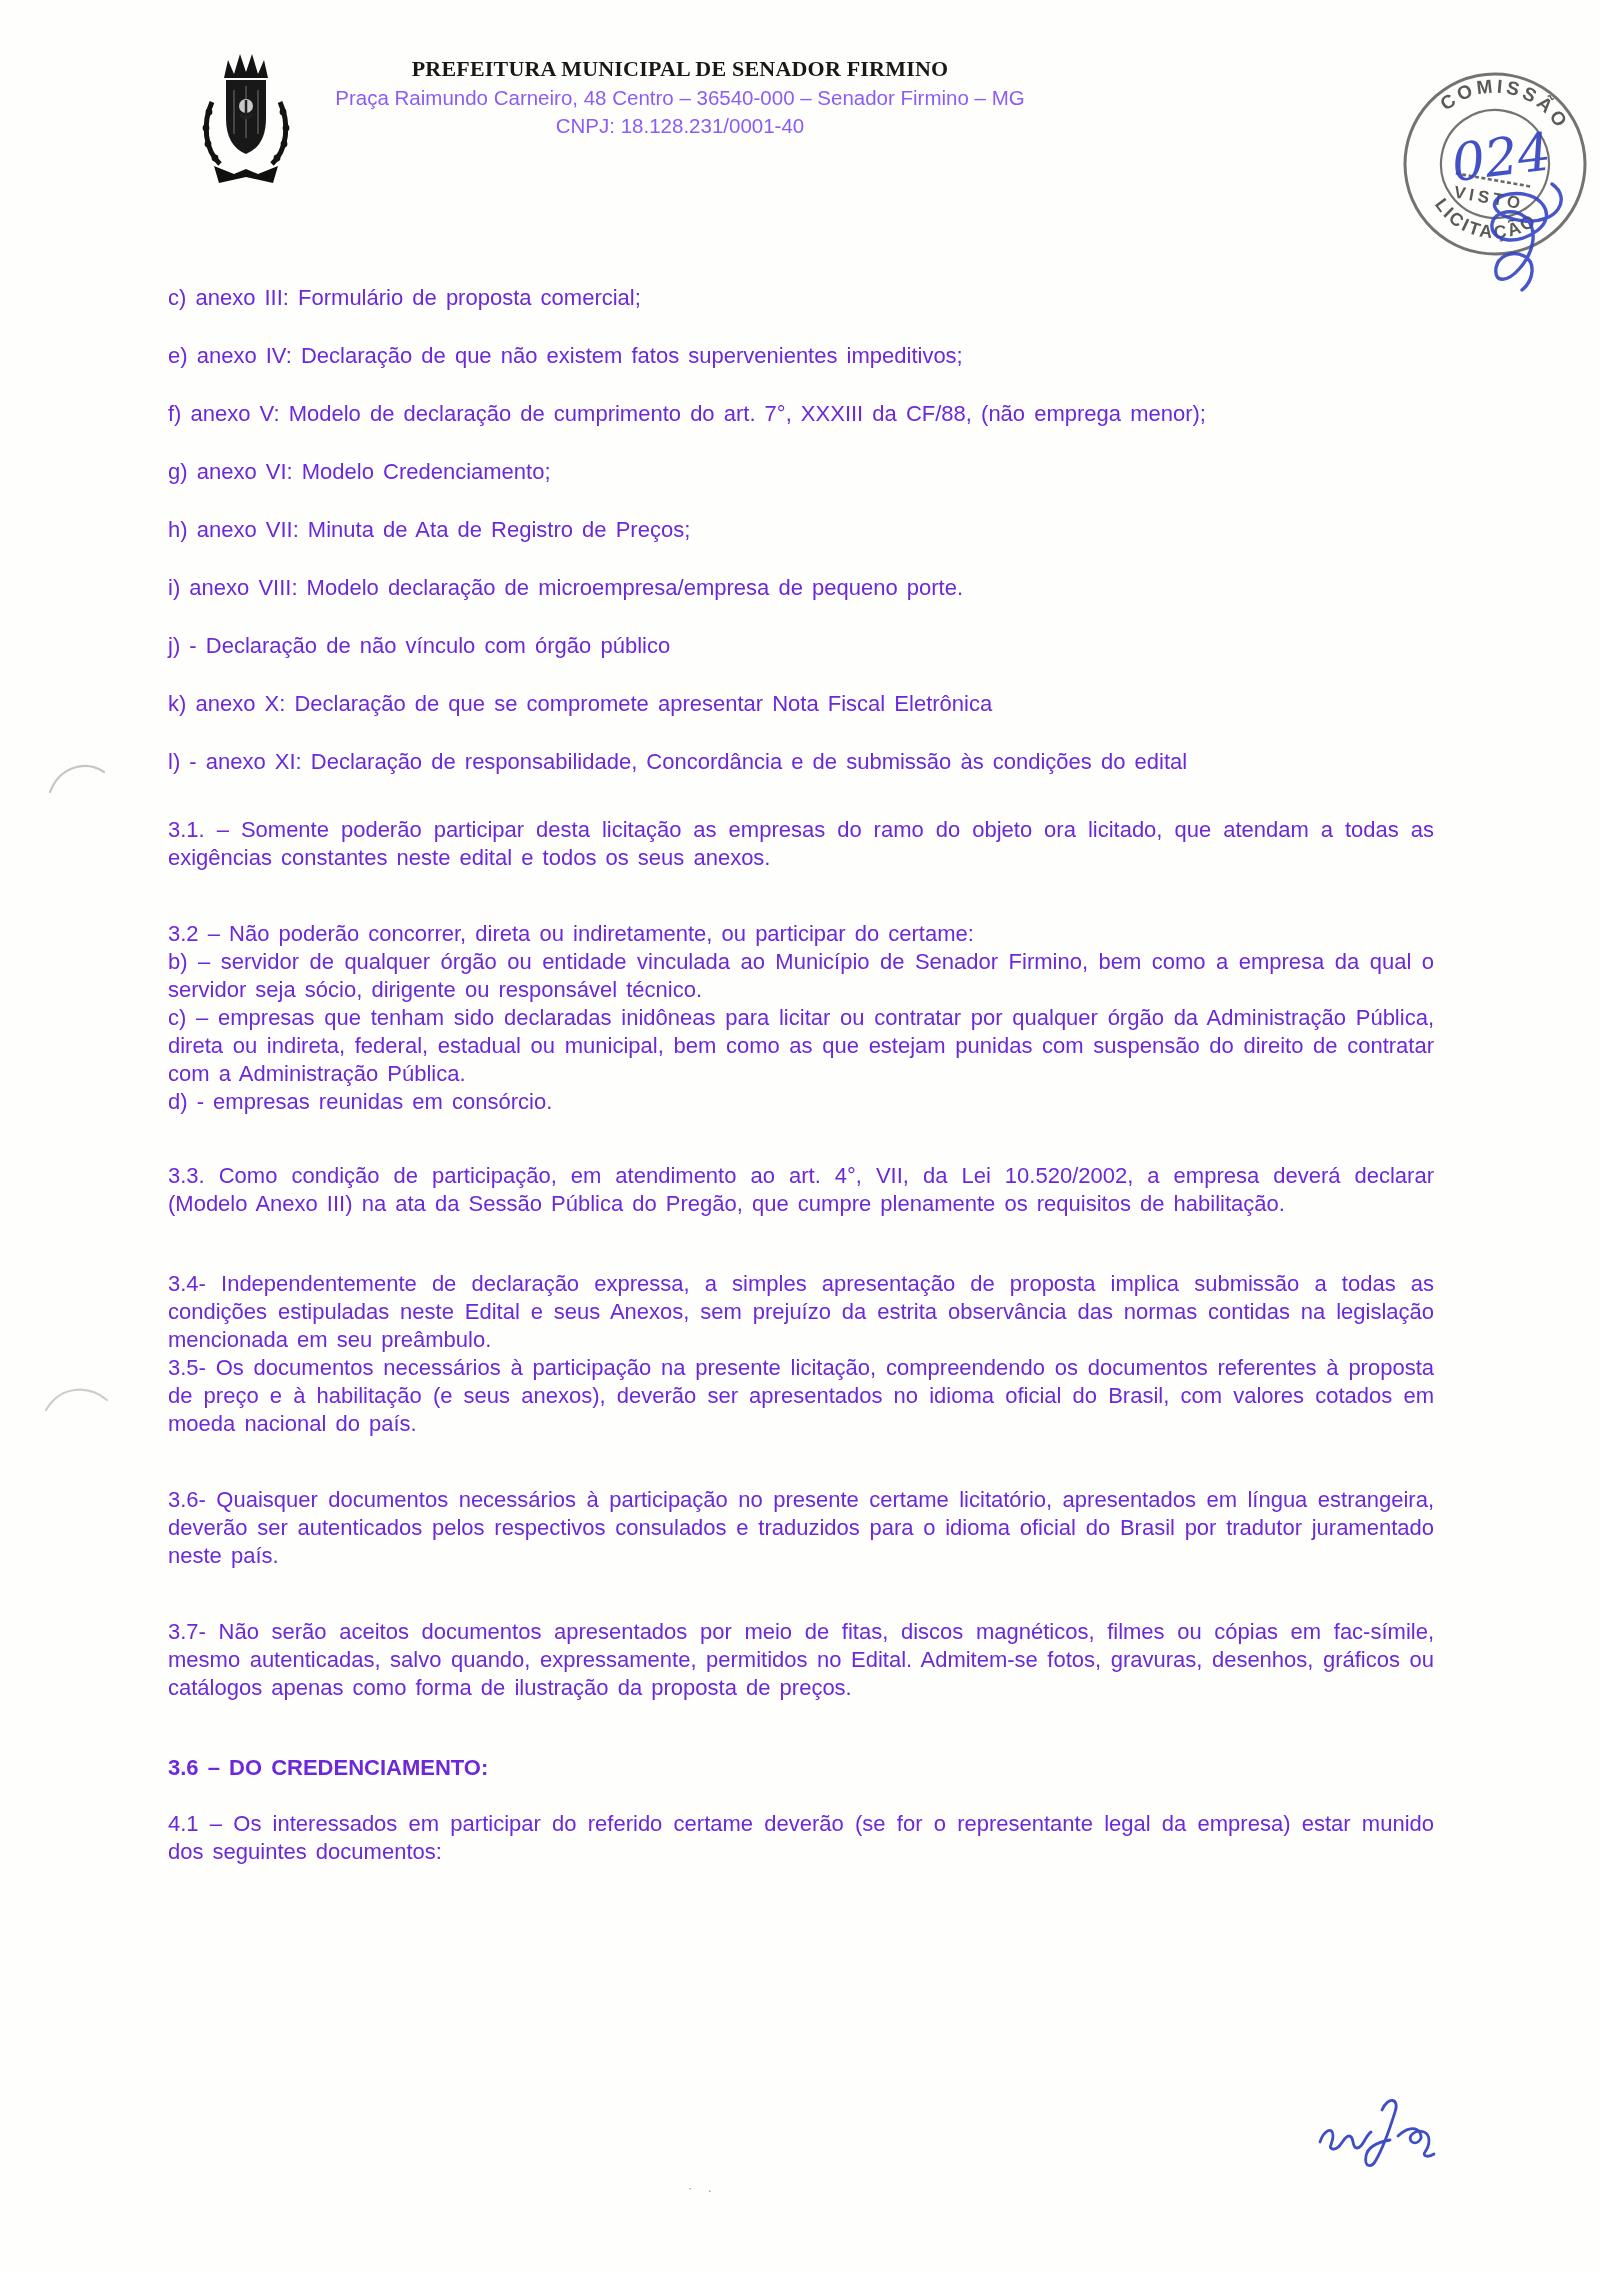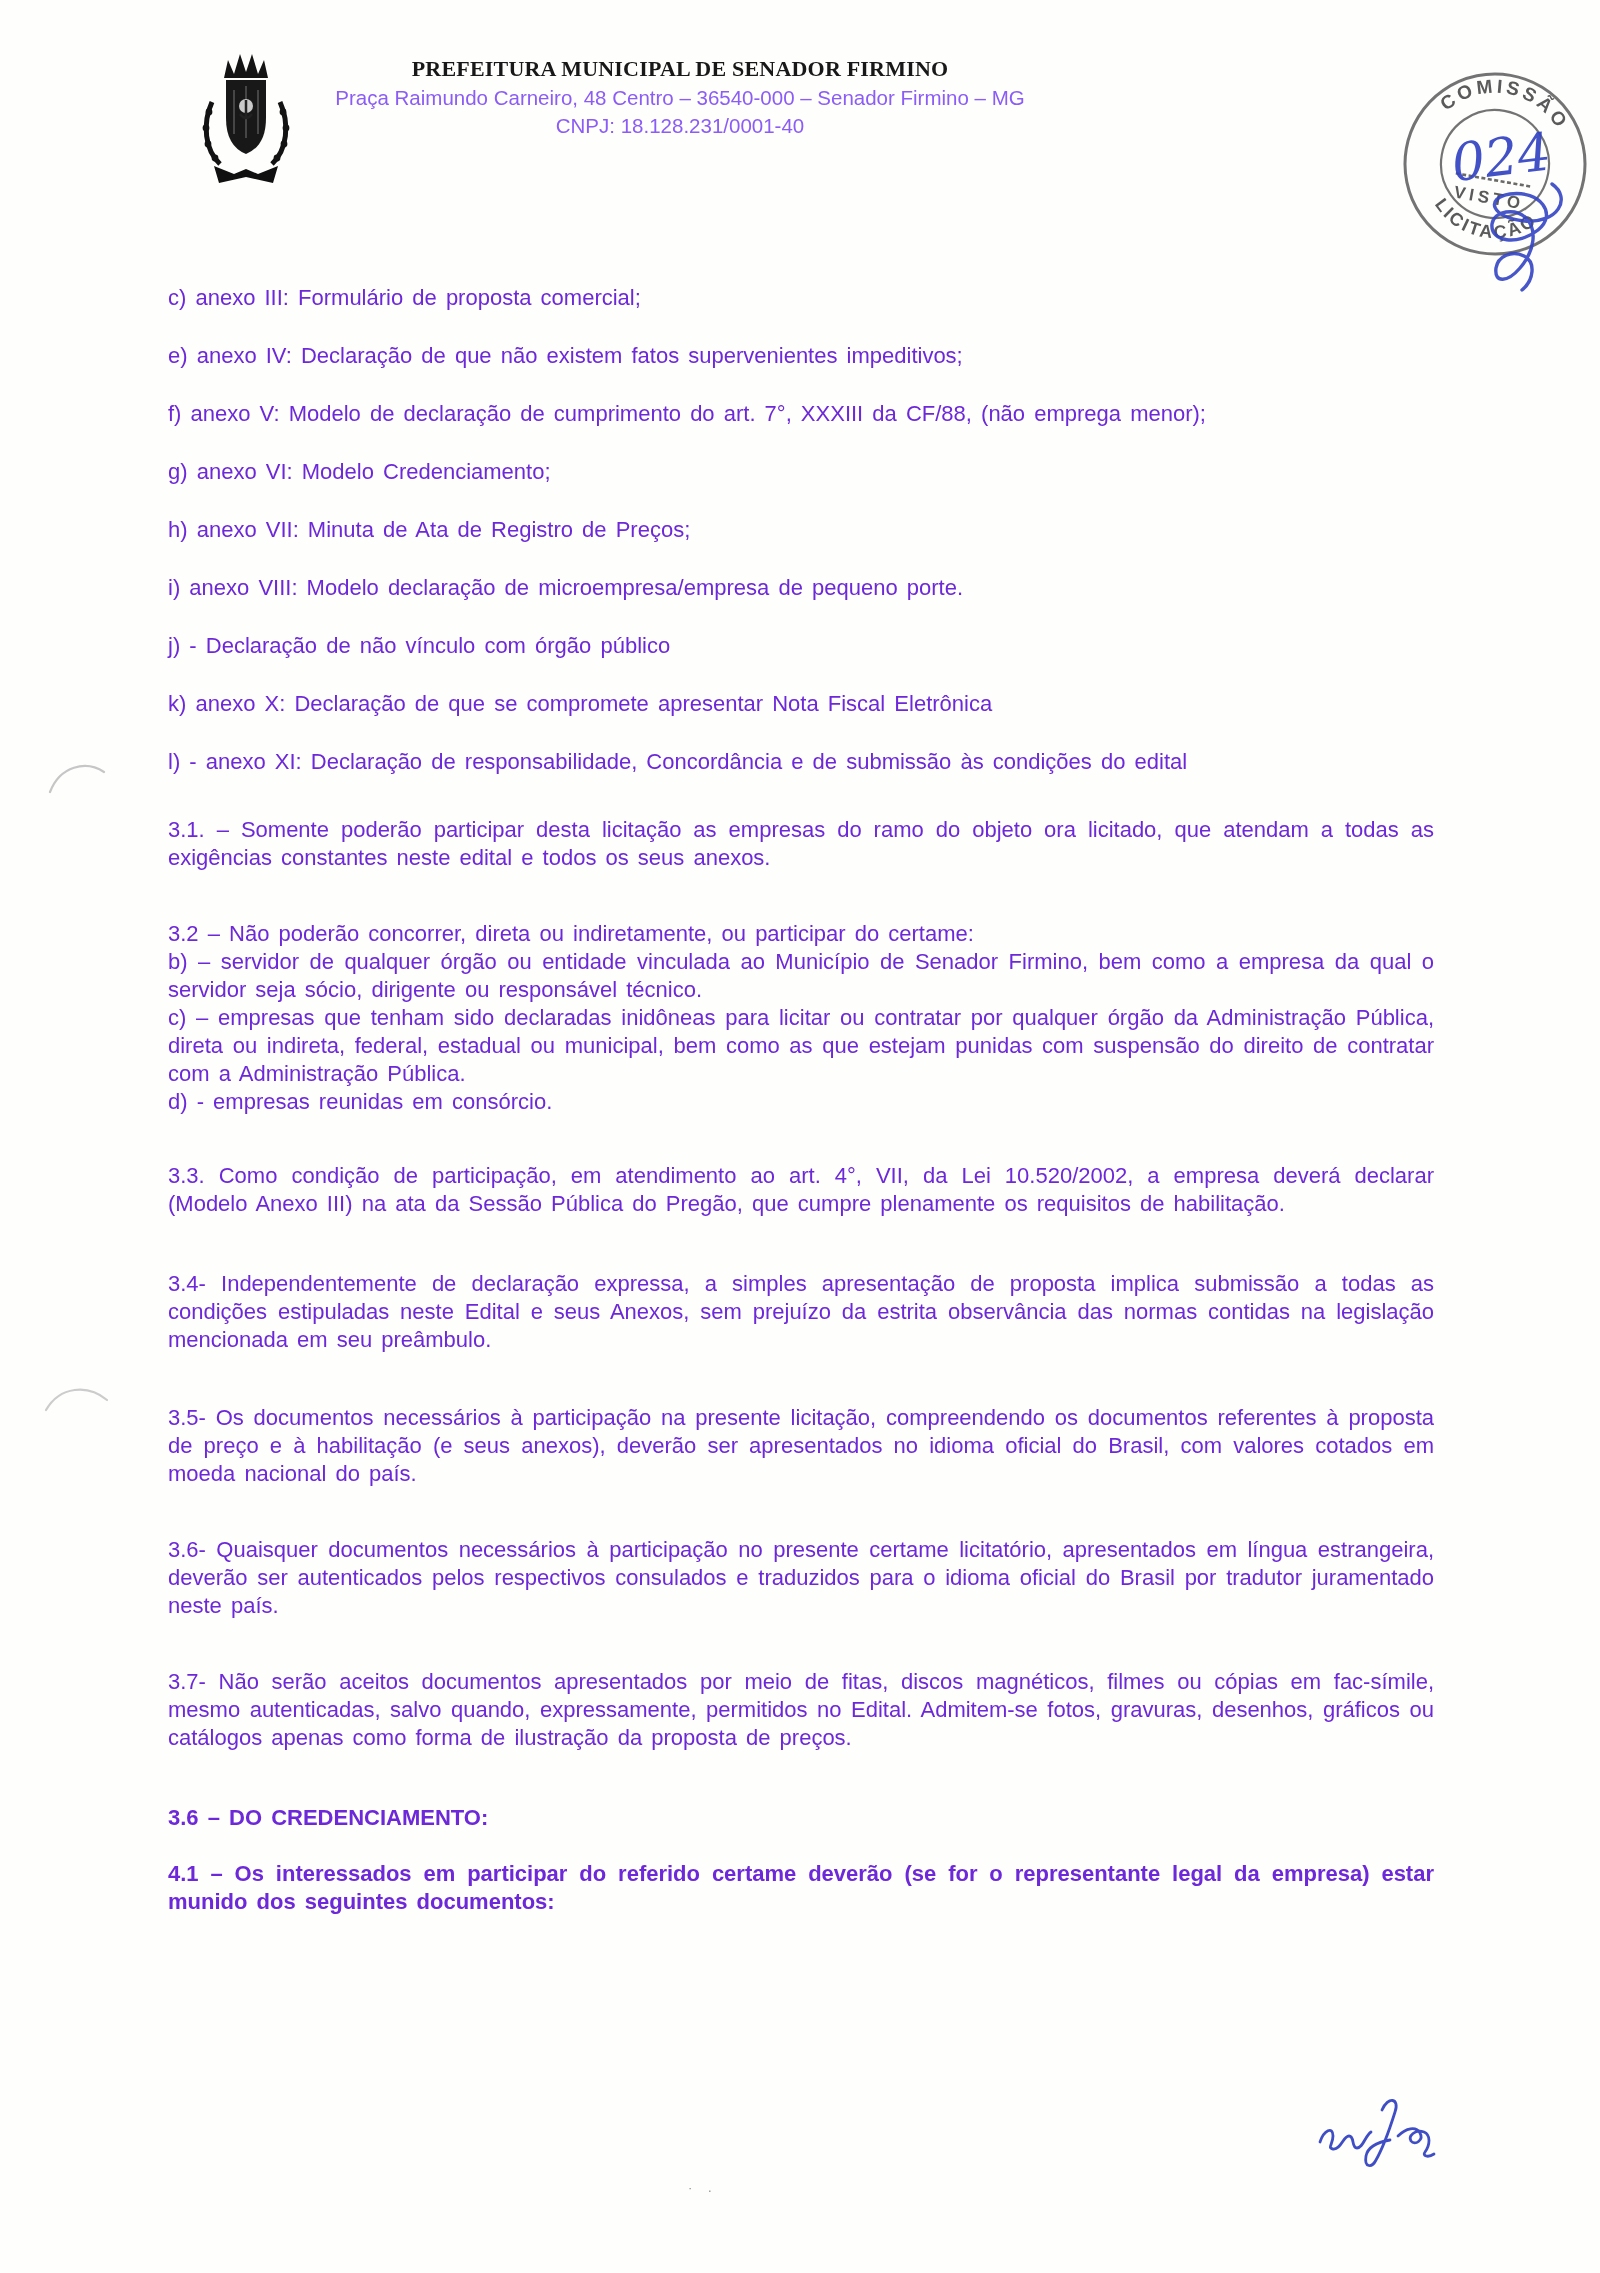--- a/index.html
+++ b/index.html
@@ -22,23 +22,23 @@
   
   .content {
     position:absolute; left:168px; top:284px; width:1266px;
     font-size:22px; line-height:28px; word-spacing:3px; color:#6d28d9;
   }
   .annex { margin-bottom:30px; white-space:nowrap; }
   .annex.extra { margin-top:14px; }
   .sec-heading { font-weight:bold; font-size:22px; margin-top:40px; }
   .para { text-align:justify; }
   .mt58 { margin-top:46px; } .mt52 { margin-top:52px; }
-  .mt50 { margin-top:50px; } .mt48 { margin-top:48px; } .mt40 { margin-top:40px; } .mt28 { margin-top:28px; }
+  .mt50 { } .mt48 { margin-top:48px; } .mt40 { margin-top:40px; } .mt28 { margin-top:28px; }
   .block32 .line { text-align:justify; }
-  .bold { font-weight:bold; }
+  .bold { font-weight:normal; }
   
   .pencil-mark { position:absolute; }
   .signature { position:absolute; left:1316px; top:2090px; width:130px; height:92px; }
   .specks { position:absolute; left:688px; top:2180px; color:#8f8f8f; font-size:13px; letter-spacing:6px; }
 </style>
 </head>
 <body>
 
 <div class="page">
 

